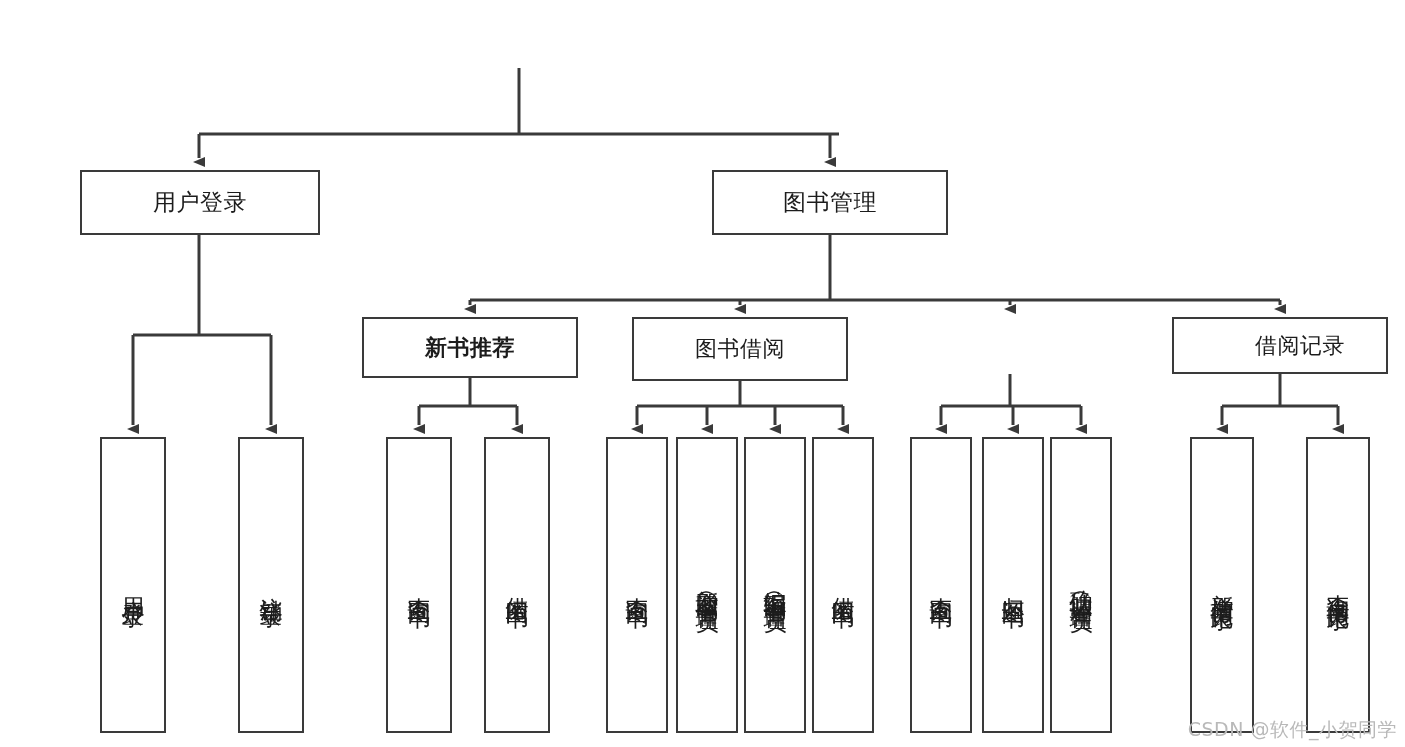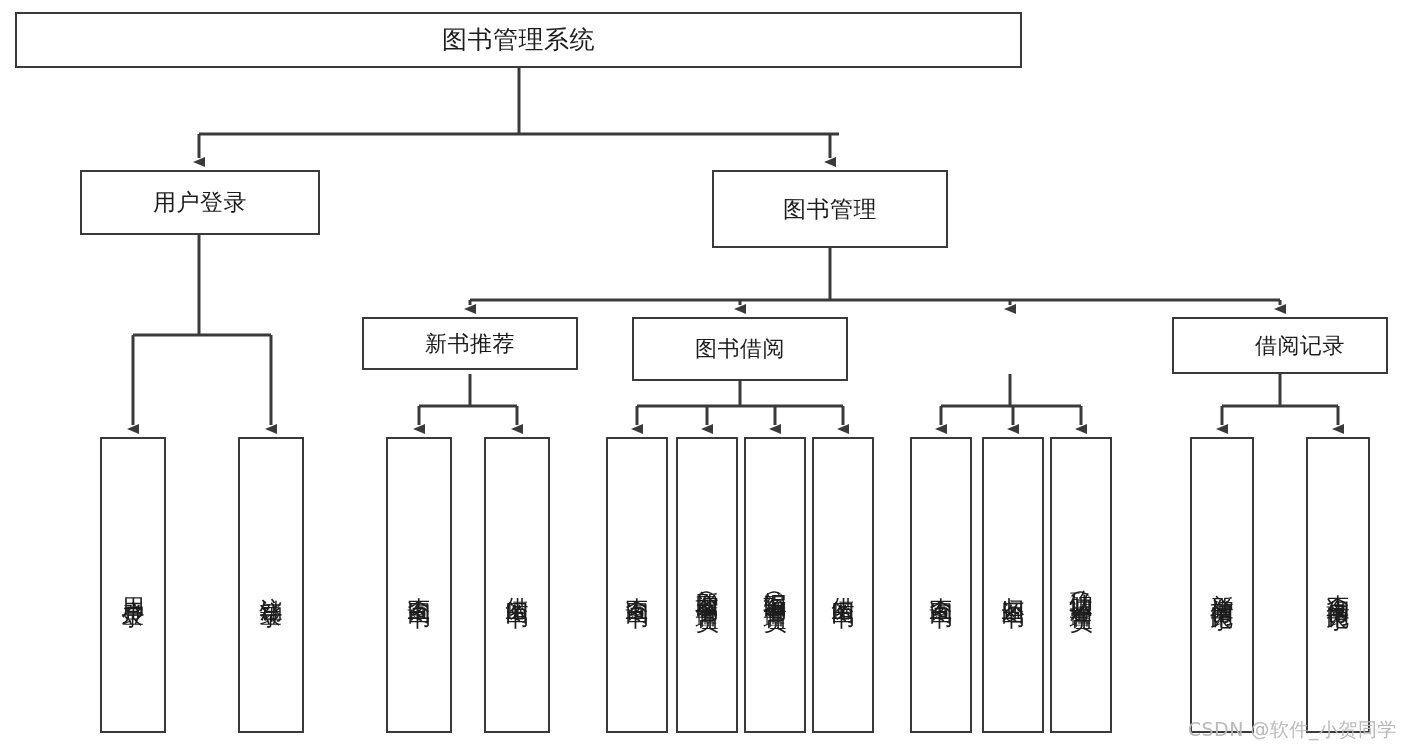--- a/index.html
+++ b/index.html
@@ -125,32 +125,29 @@
       <path d="M 1013 406 L 1013 425" marker-end="url(#arrow)"></path>
       <path d="M 1081 406 L 1081 425" marker-end="url(#arrow)"></path>
 
       <path d="M 1280 374 L 1280 406"></path>
       <path d="M 1222 406 L 1338 406"></path>
       <path d="M 1222 406 L 1222 425" marker-end="url(#arrow)"></path>
       <path d="M 1338 406 L 1338 425" marker-end="url(#arrow)"></path>
     </g>
   </svg>
 
-  <div class="node root" style="left:15px; top:12px; width:1007px; height:56px;">
-    <span class="label">图书管理系统</span>
-  </div>
 
   <div class="node level2" style="left:80px; top:170px; width:240px; height:65px;">
     <span class="label">用户登录</span>
   </div>
-  <div class="node level2" style="left:712px; top:170px; width:236px; height:78px;">
+  <div class="node level2" style="left:712px; top:170px; width:236px; height:65px;">
     <span class="label">图书管理</span>
   </div>
 
-  <div class="node level3" style="left:362px; top:317px; width:216px; height:53px;">
+  <div class="node level3" style="left:362px; top:317px; width:216px; height:61px;font-weight:bold;">
     <span class="label">新书推荐</span>
   </div>
   <div class="node level3" style="left:632px; top:317px; width:216px; height:64px;">
     <span class="label">图书借阅</span>
   </div>
   <div class="node level3" style="left:1172px; top:317px; width:216px; height:57px;padding-left:40px;">
     <span class="label">借阅记录</span>
   </div>
 
   <div class="node leaf" style="left:100px; top:437px; width:66px; height:296px;">

